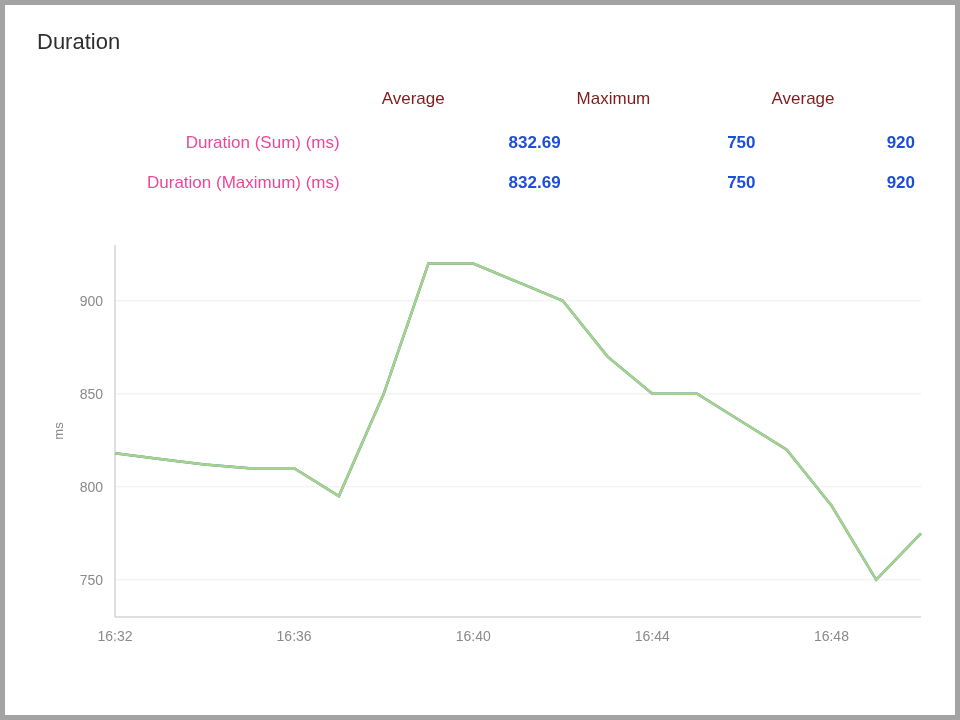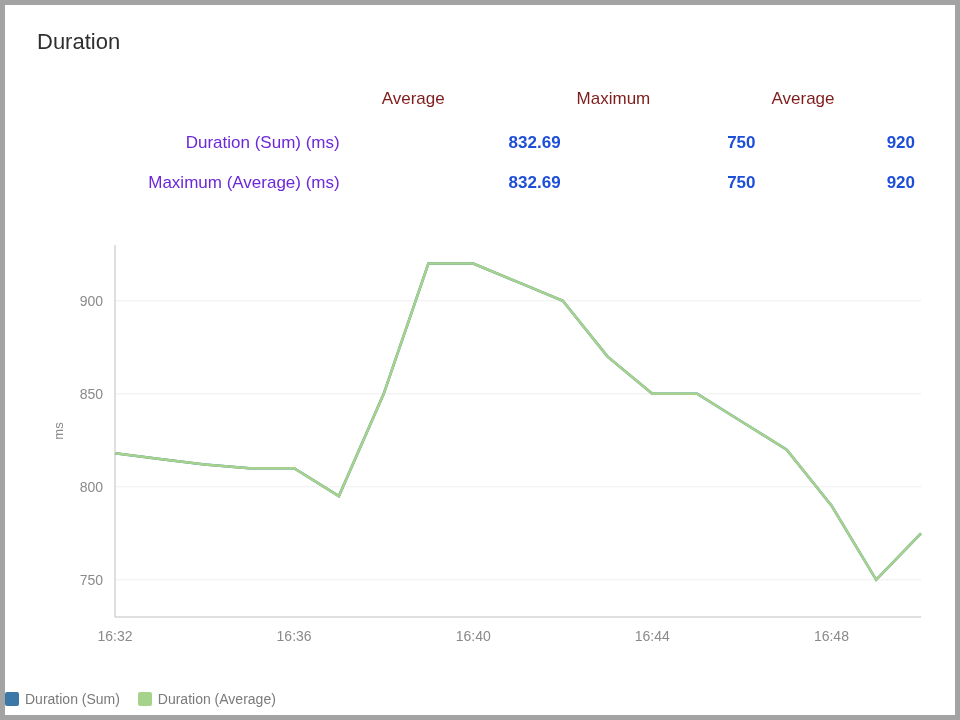--- a/index.html
+++ b/index.html
@@ -31,21 +31,21 @@
   table.stats th {
     text-align: left;
     font-weight: 400;
     color: #7f1d1d;
     font-size: 17px;
     padding: 6px 8px 14px 8px;
   }
   table.stats td {
     font-size: 17px;
     padding: 10px 8px;
-    color: #6d28d9;
+    color: #ec4899;
   }
   table.stats td.rowlabel {
     text-align: right;
     padding-right: 34px;
     white-space: nowrap;
   }
   table.stats td.val {
     font-weight: 600;
     color: #1d4ed8;
     text-align: right;
@@ -118,21 +118,21 @@
       </tr>
     </thead>
     <tbody>
       <tr>
         <td class="rowlabel">Duration (Sum) (ms)</td>
         <td class="val">832.69</td>
         <td class="val">750</td>
         <td class="val">920</td>
       </tr>
       <tr>
-        <td class="rowlabel">Maximum (Average) (ms)</td>
+        <td class="rowlabel">Duration (Maximum) (ms)</td>
         <td class="val">832.69</td>
         <td class="val">750</td>
         <td class="val">920</td>
       </tr>
     </tbody>
   </table>
 
   <div class="chart-area">
     <svg id="chart-svg" width="896" height="436" viewBox="0 0 896 436">
         <line x1="78" y1="352.8" x2="884" y2="352.8" class="grid"></line>
@@ -149,23 +149,13 @@
         <text x="78" y="414" text-anchor="middle" class="axis">16:32</text>
         <text x="257.1111111111111" y="414" text-anchor="middle" class="axis">16:36</text>
         <text x="436.22222222222223" y="414" text-anchor="middle" class="axis">16:40</text>
         <text x="615.3333333333333" y="414" text-anchor="middle" class="axis">16:44</text>
         <text x="794.4444444444445" y="414" text-anchor="middle" class="axis">16:48</text>
         <polyline points="78.0,226.3 122.8,231.9 167.6,237.5 212.3,241.2 257.1,241.2 301.9,269.1 346.7,166.8 391.4,36.6 436.2,36.6 481.0,55.2 525.8,73.8 570.6,129.6 615.3,166.8 660.1,166.8 704.9,194.7 749.7,222.6 794.4,278.4 839.2,352.8 884.0,306.3" class="series" stroke="#3b78a8"></polyline>
         <polyline points="78.0,226.3 122.8,231.9 167.6,237.5 212.3,241.2 257.1,241.2 301.9,269.1 346.7,166.8 391.4,36.6 436.2,36.6 481.0,55.2 525.8,73.8 570.6,129.6 615.3,166.8 660.1,166.8 704.9,194.7 749.7,222.6 794.4,278.4 839.2,352.8 884.0,306.3" class="series" stroke="#a6d38b"></polyline>
       </svg>
   </div>
 
-  <div class="legend">
-    <span class="item">
-      <span class="swatch" style="background:#3b78a8"></span>
-      <span>Duration (Sum)</span>
-    </span>
-    <span class="item">
-      <span class="swatch" style="background:#a6d38b"></span>
-      <span>Duration (Average)</span>
-    </span>
-  </div>
 </div>
 
 </body></html>

